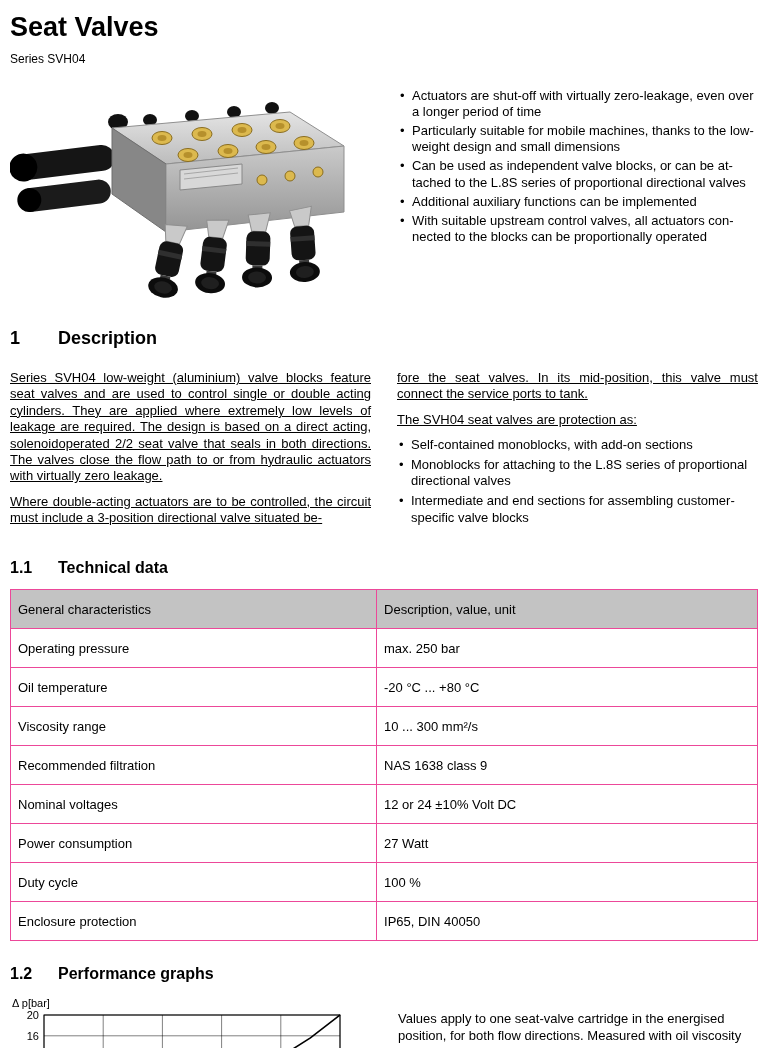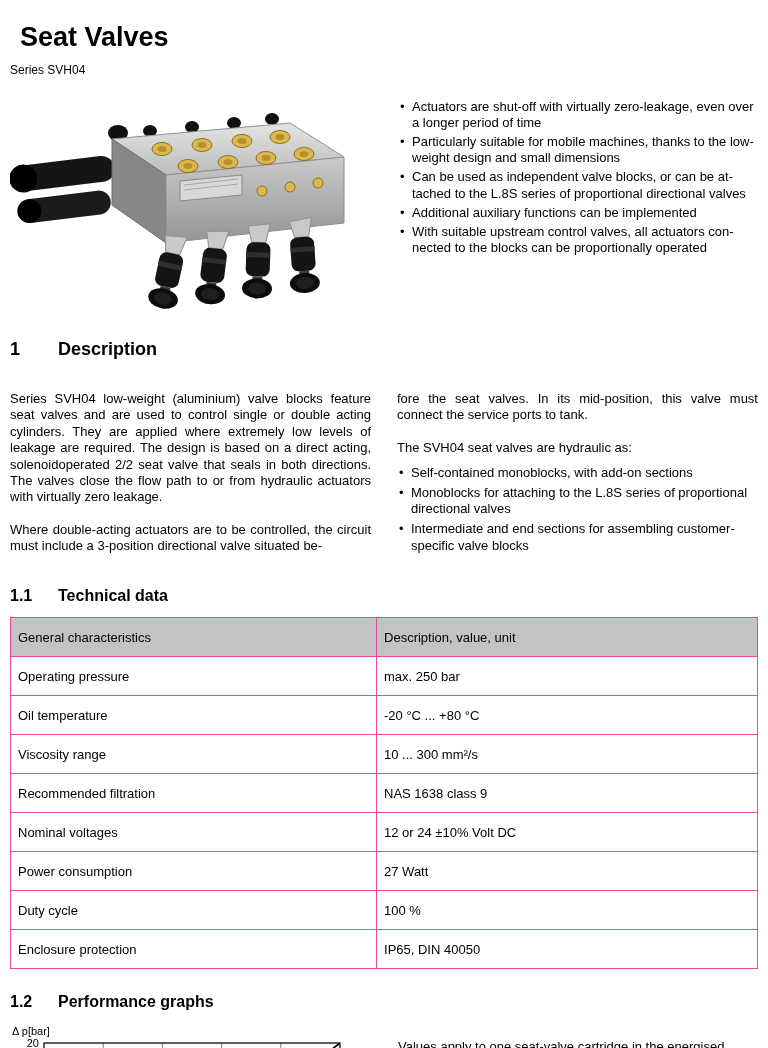--- a/index.html
+++ b/index.html
@@ -1,33 +1,33 @@
 <!DOCTYPE html>
 <html><head>
 <meta charset="utf-8">
 <style>
   html,body{margin:0;padding:0;}
   body{width:768px;height:1048px;overflow:hidden;background:#fff;color:#000;
        font-family:"Liberation Sans",sans-serif;}
   .page{position:relative;width:768px;height:1048px;padding:12px 10px 0 10px;box-sizing:border-box;}
-  h1{margin:10px;font-size:27px;font-weight:bold;}
+  h1{margin:0;font-size:27px;font-weight:bold;}
   .subtitle{font-size:12px;margin-top:9px;}
   .top-row{display:flex;margin-top:22px;}
   .product-figure{width:388px;flex:0 0 388px;}
   .features{flex:1;padding-top:6px;}
   ul.bullets{list-style:none;margin:0;padding:0;font-size:13px;line-height:1.24;}
   ul.bullets li{position:relative;padding-left:14px;margin-bottom:3px;}
   ul.bullets li::before{content:"\2022";position:absolute;left:2px;}
   .sec-head{display:flex;align-items:baseline;font-weight:bold;}
   .sec-head.main{font-size:18px;margin-top:26px;}
   .sec-head.sub{font-size:16px;margin-top:24px;}
   .sec-head .num{width:48px;flex:0 0 48px;}
   .two-col{display:flex;gap:26px;margin-top:15px;}
   .two-col .col{width:361px;font-size:13px;line-height:1.26;text-align:justify;}
-  .two-col p{margin:16px 0 9px 0;}
+  .two-col p{margin:6px 0 9px 0;text-decoration:underline;}
   .two-col ul.bullets{text-align:left;}
   .two-col ul.bullets li{margin-bottom:4px;}
   table.tech{width:100%;border-collapse:collapse;margin-top:12px;font-size:13px;}
   table.tech th,table.tech td{border:1px solid #ec4899;padding:11px 7px;height:16px;
        text-align:left;font-weight:normal;vertical-align:middle;}
   table.tech thead th{background:#c3c3c3;}
   table.tech td:first-child,table.tech th:first-child{width:49%;}
   .perf-row{display:flex;margin-top:12px;}
   .chart-wrap{flex:0 0 388px;padding-top:2px;}
   .note{flex:1;font-size:13px;line-height:1.3;padding-top:16px;padding-right:2px;}
@@ -149,21 +149,21 @@
     <span>Description</span>
   </div>
 
   <div class="two-col">
     <div class="col">
       <p>Series SVH04 low-weight (aluminium) valve blocks feature seat valves and are used to control single or double acting cylinders. They are applied where extremely low levels of leakage are required. The design is based on a direct acting, solenoidoperated 2/2 seat valve that seals in both directions. The valves close the flow path to or from hydraulic actuators with virtually zero leakage.</p>
       <p>Where double-acting actuators are to be controlled, the circuit must include a 3-position directional valve situated be-</p>
     </div>
     <div class="col">
       <p>fore the seat valves. In its mid-position, this valve must connect the service ports to tank.</p>
-      <p>The SVH04 seat valves are hydraulic as:</p>
+      <p>The SVH04 seat valves are protection as:</p>
       <ul class="bullets">
         <li>Self-contained monoblocks, with add-on sections</li>
         <li>Monoblocks for attaching to the L.8S series of proportional directional valves</li>
         <li>Intermediate and end sections for assembling customer-specific valve blocks</li>
       </ul>
     </div>
   </div>
 
   <div class="sec-head sub">
     <span class="num">1.1</span>

